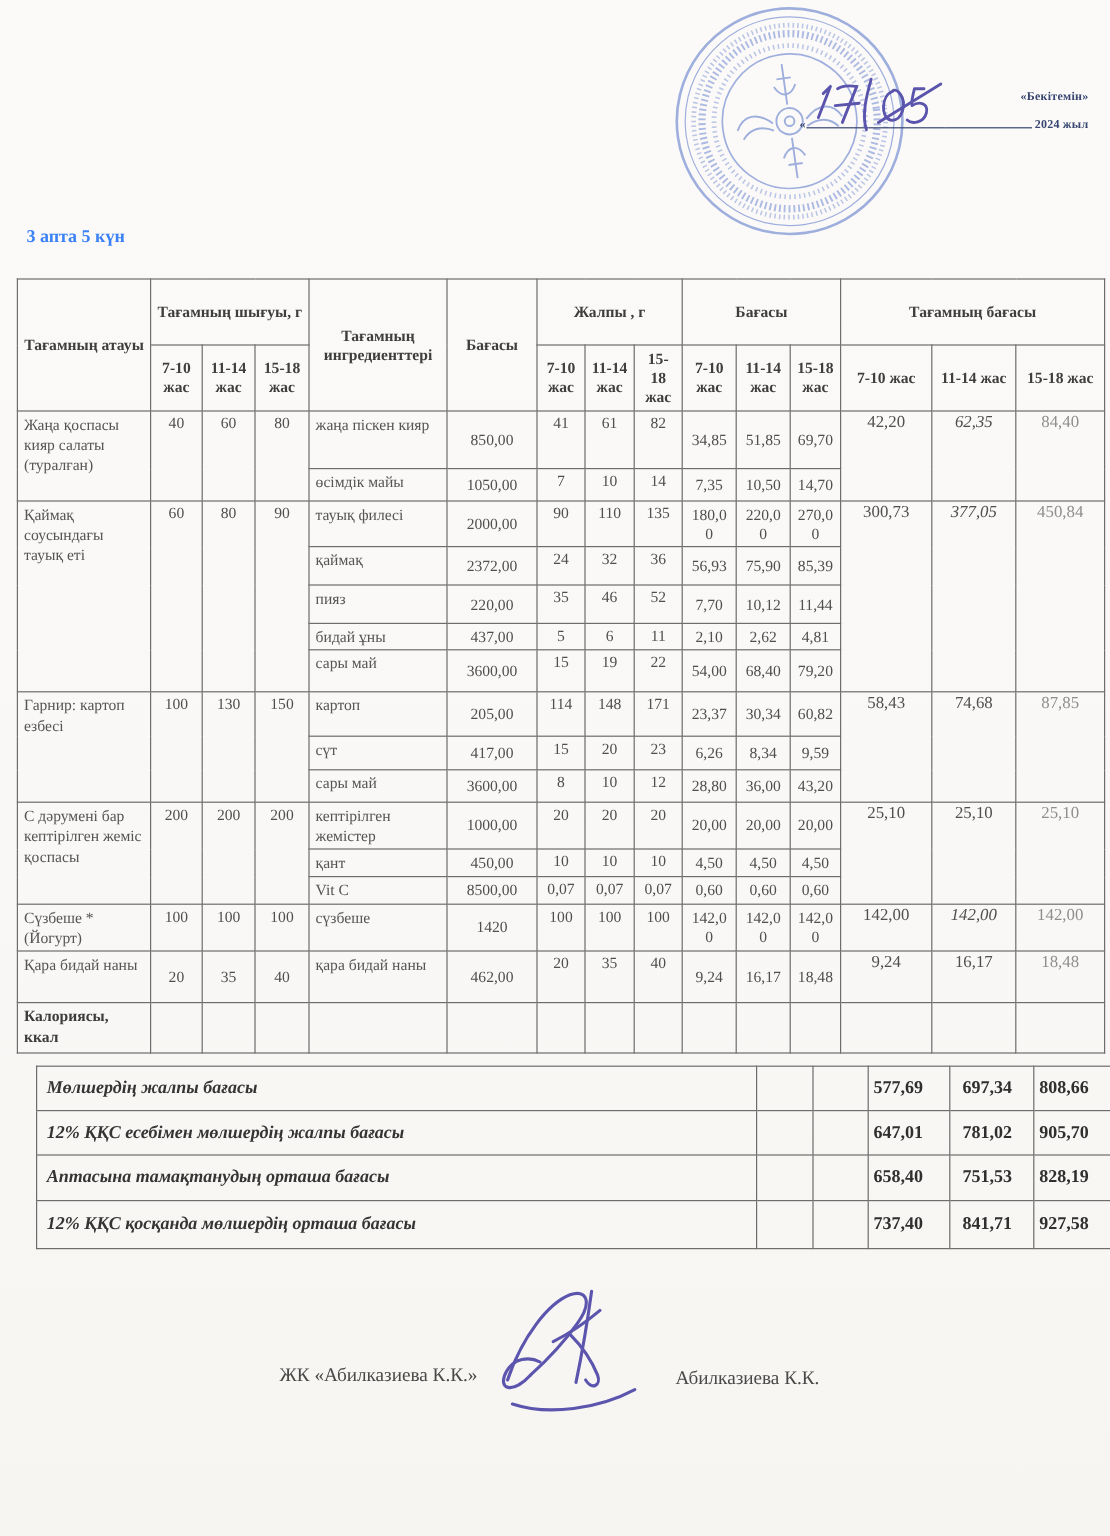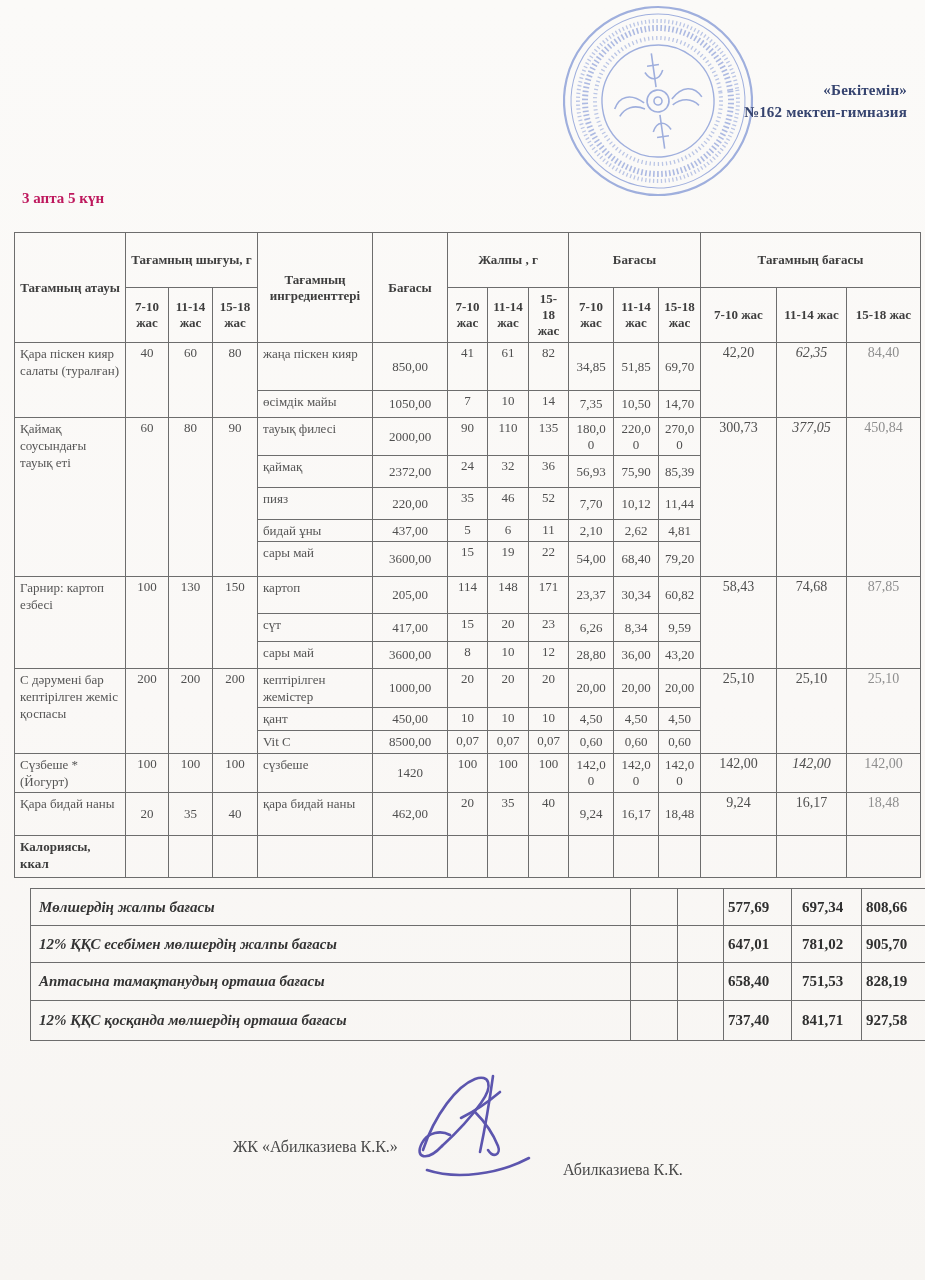--- a/index.html
+++ b/index.html
@@ -4,38 +4,38 @@
 <style>
   html,body{margin:0;padding:0;}
   body{
     width:925px;height:1280px;position:relative;overflow:hidden;
     background:linear-gradient(180deg,#fbfaf8 0%,#faf8f6 55%,#f7f5f2 100%);
     font-family:"Liberation Serif","DejaVu Serif",serif;color:#4b4b4b;
   }
   .abs{position:absolute;}
 
   
-  .approval{top:80px;right:18px;text-align:right;font-weight:bold;
-    font-size:15px;line-height:21.5px;color:#36446f;letter-spacing:.2px;}
+  .approval{top:70px;right:18px;text-align:right;font-weight:bold;
+    font-size:10px;line-height:21.5px;color:#36446f;letter-spacing:.2px;}
   .approval .row4{position:relative;}
   .sig-slot{display:inline-block;width:70px;height:14px;border-bottom:1.6px solid #36446f;
     position:relative;vertical-align:baseline;margin:0 3px;}
   .sig-slot svg{position:absolute;left:-4px;top:-16px;}
   .date-row{white-space:nowrap;}
   .d-slot{display:inline-block;height:14px;border-bottom:1.6px solid #36446f;
     position:relative;vertical-align:baseline;}
   .d-slot svg{position:absolute;}
   .hand{stroke:#5b54ad;stroke-width:2.4;fill:none;stroke-linecap:round;stroke-linejoin:round;}
 
   
   .stamp{top:2px;left:552px;opacity:.88;filter:blur(.35px);}
   .stamp *{stroke:#93a5da;fill:none;}
 
   
-  .week{top:190px;left:22px;font-weight:bold;font-size:15px;color:#be185d;}
+  .week{top:190px;left:22px;font-weight:bold;font-size:15px;color:#3b82f6;}
 
   
   table{border-collapse:collapse;table-layout:fixed;}
   .menu{top:232px;left:14px;width:906px;font-size:13px;}
   .menu td,.menu th{border:1px solid #6d6d6d;padding:2px 5px;overflow:hidden;}
   .menu th{font-weight:bold;text-align:center;vertical-align:middle;color:#3e3e3e;line-height:16px;}
   .c-name{text-align:left;vertical-align:top;padding:3px 6px;color:#555;line-height:17px;}
   .c-ing{text-align:left;vertical-align:top;padding:4px 6px;color:#555;line-height:17px;}
   .n{text-align:center;vertical-align:middle;word-break:break-all;line-height:16px;color:#4f4f4f;}
   .up{vertical-align:top;}
@@ -46,21 +46,21 @@
 
   
   .summary{top:888px;left:30px;width:906px;font-size:15px;padding-left:48px;}
   .summary td{border:1px solid #6d6d6d;overflow:hidden;}
   .s-label{font-weight:bold;font-style:italic;color:#343434;padding:3px 8px;text-align:left;vertical-align:middle;}
   .s-val{font-weight:bold;color:#2f2f2f;text-align:left;vertical-align:middle;word-break:break-all;line-height:17px;padding:2px 4px;}
   .s-mid{padding:2px 10px;}
 
   
   .foot-company{top:1138px;left:233px;font-size:16px;color:#494949;}
-  .foot-name{top:1140px;left:563px;font-size:16px;color:#494949;margin-top:21px;}
+  .foot-name{top:1140px;left:563px;font-size:16px;color:#494949;}
   .big-sig{top:1072px;left:395px;}
   .big-sig path{stroke:#5c55ae;stroke-width:2.6;fill:none;stroke-linecap:round;stroke-linejoin:round;}
 </style>
 </head>
 <body>
 
 <svg class="abs stamp" width="212" height="198" viewBox="-106 -99 212 198">
   <g transform="rotate(-8)">
     <circle r="94" stroke-width="2.2"></circle>
     <circle r="87" stroke-width="1"></circle>
@@ -74,21 +74,33 @@
       <path d="M0,-48 L0,-14 M0,14 L0,48 M-9,-30 C-4,-20 4,-20 9,-30 M-9,30 C-4,20 4,20 9,30"></path>
       <path d="M-14,0 C-26,-12 -38,-10 -44,2 M14,0 C26,-12 38,-10 44,2"></path>
       <path d="M-14,6 C-24,0 -34,2 -40,10 M14,6 C24,0 34,2 40,10"></path>
       <path d="M-6,-36 L6,-36 M-6,36 L6,36"></path>
     </g>
   </g>
 </svg>
 
 <div class="abs approval">
   <div>«Бекітемін»</div>
-  <div>№162 мектеп-гимназия</div>
+  <div class="date-row">
+    <span>«</span><span class="d-slot" style="width:52px"><svg width="66" height="46" viewBox="0 0 66 46" style="left:0;top:-28px">
+        <path class="hand" d="M10,34 L20,8 M14,14 L20,8"></path>
+        <path class="hand" d="M26,10 C32,6 38,8 42,8 L30,38"></path>
+        <path class="hand" d="M24,24 L44,22"></path>
+        <path class="hand" d="M54,2 C50,16 46,32 50,44"></path>
+      </svg></span><span class="d-slot" style="width:64px"><svg width="70" height="44" viewBox="0 0 70 44" style="left:2px;top:-26px">
+        <path class="hand" d="M18,10 C8,14 8,32 16,34 C26,36 30,20 24,12 C21,8 18,9 18,10"></path>
+        <path class="hand" d="M44,8 L36,8 C34,16 33,20 34,22 C40,18 48,20 46,28 C44,36 34,38 30,34"></path>
+        <path class="hand" d="M6,36 L58,4" stroke-width="1.6"></path>
+      </svg></span><span class="d-slot" style="width:72px"></span>
+    <span>2024 жыл</span>
+  </div>
 </div>
 
 <div class="abs week">3 апта 5 күн</div>
 
 <table class="abs menu">
   <colgroup>
     <col style="width:111px">
       <col style="width:43px">
       <col style="width:44px">
       <col style="width:45px">
@@ -123,21 +135,21 @@
     <th>15-18 жас</th>
     <th>7-10 жас</th>
     <th>11-14 жас</th>
     <th>15-18 жас</th>
     <th>7-10 жас</th>
     <th>11-14 жас</th>
     <th>15-18 жас</th>
   </tr>
 
   <tr style="height:48px">
-    <td class="c-name" rowspan="2">Қара піскен кияр салаты (туралған)</td>
+    <td class="c-name" rowspan="2">Жаңа қоспасы кияр салаты (туралған)</td>
     <td class="n up" rowspan="2">40</td>
     <td class="n up" rowspan="2">60</td>
     <td class="n up" rowspan="2">80</td>
     <td class="c-ing">жаңа піскен кияр</td>
     <td class="n">850,00</td>
     <td class="n up">41</td>
     <td class="n up">61</td>
     <td class="n up">82</td>
     <td class="n">34,85</td>
     <td class="n">51,85</td>

